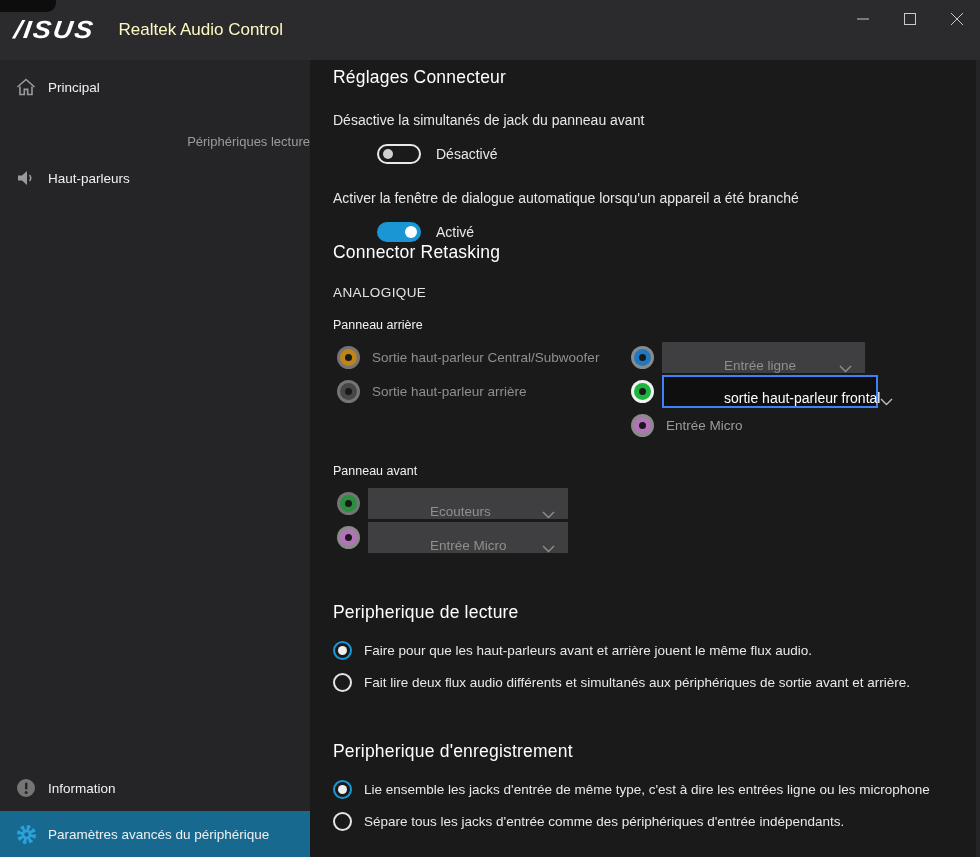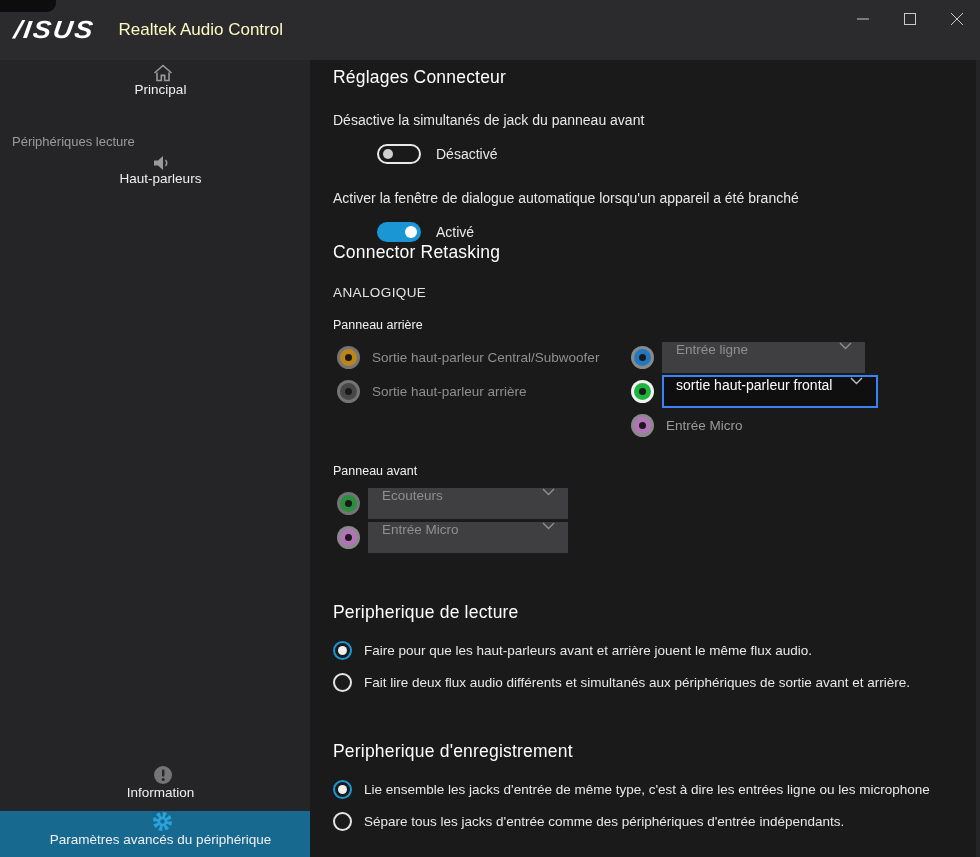--- a/index.html
+++ b/index.html
@@ -38,27 +38,27 @@
     color: #c9c9c9; cursor: pointer;
   }
 
   
   .sidebar {
     position: absolute; top: 60px; left: 0; width: 310px; height: 797px;
     background: #252527;
     display: flex; flex-direction: column;
   }
   .side-item {
-    height: 46px; display: flex; align-items: center; cursor: pointer; flex-direction: column;
+    height: 46px; display: flex; align-items: center; cursor: pointer;
   }
   .side-item .icon { width: 22px; margin-left: 15px; display: flex; justify-content: center; }
   .side-item .lbl { margin-left: 11px; font-size: 13.5px; color: #f0f0f0; }
   .side-item.first { margin-top: 4px; }
   .side-section {
-    margin: 24px 0 6px 12px; font-size: 13px; color: #9b9b9b;
+    margin: 24px 0 6px 12px; font-size: 13px; color: #9b9b9b; text-align: right;
   }
   .side-spacer { flex: 1; }
   .side-item.selected { background: #17698f; }
 
   
   .main {
     position: absolute; top: 60px; left: 310px; width: 670px; height: 797px;
     background: #1a1a1b; padding: 7px 0 0 23px;
     overflow: hidden; white-space: nowrap;
   }
@@ -105,22 +105,22 @@
   .donut.orange { background: #bd8418; }
   .donut.gray   { background: #474747; }
   .donut.blue   { background: #2079c0; }
   .donut.green-bright { background: #1db53e; }
   .donut.green-dim    { background: #2b8e3f; }
   .donut.pink   { background: #b472ba; }
   .jack-lbl { margin-left: 12px; font-size: 13.5px; color: #8f8f8f; }
   .jack-lbl.lighter { color: #9a9a9a; }
 
   .dd {
-    height: 31px; margin-left: 8px; display: flex; align-items: flex-start;
-    background: #3f3f41; cursor: pointer;
+    height: 31px; margin-left: 8px; display: flex; align-items: flex-end;
+    background: #3f3f41; cursor: pointer; padding-left: 48px;
   }
   .dd .dd-text { margin-left: 14px; font-size: 13.5px; color: #8f8f8f; flex: 1; }
   .dd .chev { margin-right: 13px; display: flex; }
   .dd.w203 { width: 203px; }
   .dd.w200 { width: 200px; }
   .dd.active {
     width: 216px; height: 33px; background: #0f0f0f;
     border: 2px solid #3b82f6; margin-left: 8px;
   }
   .dd.active .dd-text { color: #ffffff; font-size: 14px; margin-left: 12px; }

